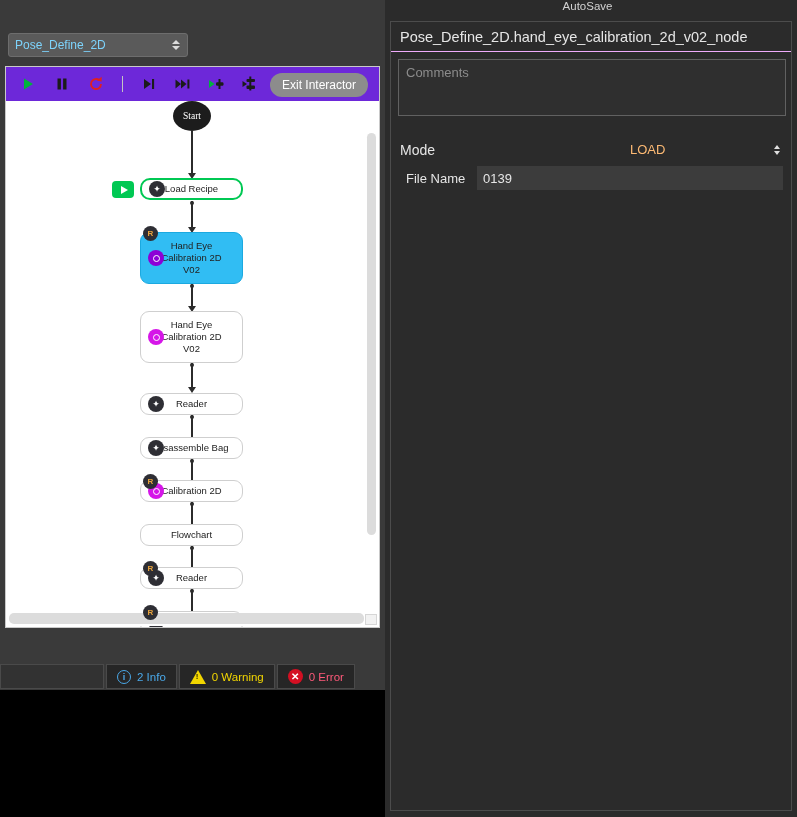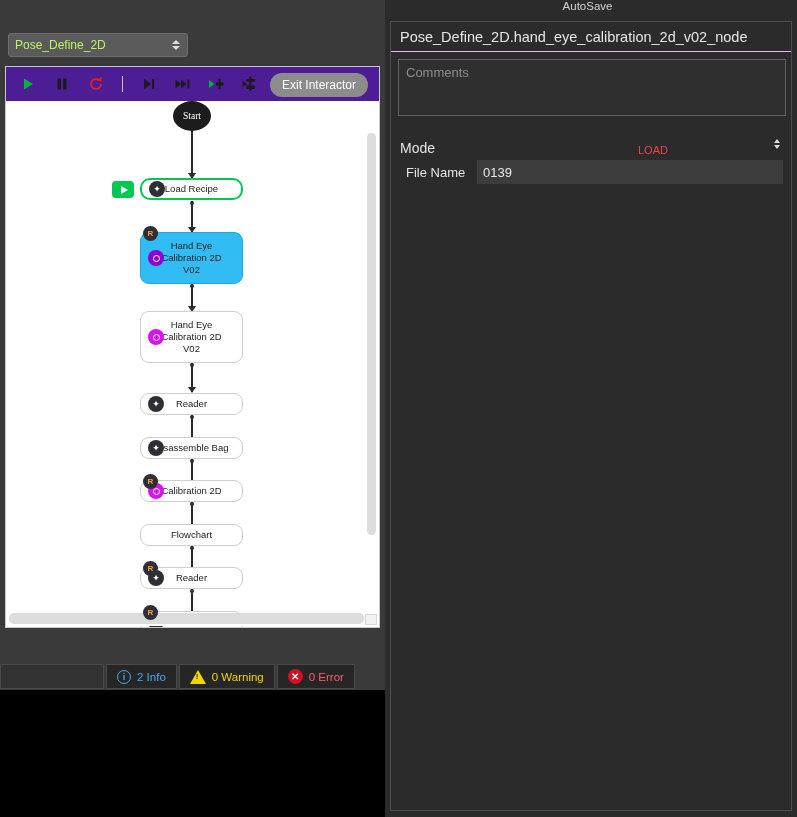--- a/index.html
+++ b/index.html
@@ -23,21 +23,21 @@
     display: flex; align-items: center; gap: 7px; padding: 0 8px;
   }
   .combo {
     position: relative;
     width: 180px; height: 24px;
     background: #5a5a5a;
     border: 1px solid #6d6d6d;
     border-radius: 3px;
     display: flex; align-items: center;
     padding: 0 6px;
-    color: #bef264; font-size: 12px;
+    color: #7dd3fc; font-size: 12px;
   }
   .combo .arrows {
     position: absolute; right: 7px; top: 50%; transform: translateY(-50%);
     display: flex; flex-direction: column; align-items: center; gap: 2px;
   }
   .combo .arrows i {
     display: block; width: 0; height: 0;
     border-left: 4px solid transparent; border-right: 4px solid transparent;
   }
   .combo .arrows i.up { border-bottom: 4px solid #dcdcdc; }
@@ -56,21 +56,21 @@
   .canvas-panel {
     position: absolute; left: 5px; top: 66px;
     width: 375px; height: 562px;
     background: #ffffff;
     border: 1px solid #c9c9c9;
     overflow: hidden;
   }
   .toolbar {
     position: absolute; left: 0; top: 0; width: 100%; height: 34px;
     display: flex; align-items: center; padding-left: 12px; gap: 14px;
-    background: #4c1d95;
+    background: #6d28d9;
   }
   .tb-icon { width: 20px; height: 20px; display: flex; align-items: center; justify-content: center; }
   .tb-sep { width: 1px; height: 16px; background: #c3c3c3; margin: 0 2px; }
   .exit-btn {
     position: absolute; right: 11px; top: 6px;
     height: 24px; padding: 0 12px;
     background: #8c8c8c; border-radius: 12px;
     color: #ffffff; font-size: 12px;
     display: flex; align-items: center; justify-content: center;
   }
@@ -237,27 +237,27 @@
     background: #2b2b2b;
   }
   .comments-wrap { padding: 7px 7px 0 7px; }
   .comments {
     width: 388px; height: 57px;
     background: #2f2f2f; border: 1px solid #616161;
     color: #8c8c8c; font-size: 13px;
     padding: 5px 7px;
   }
   .mode-row {
-    margin-top: 15px; height: 25px; padding: 0 9px;
-    display: flex; align-items: flex-end;
+    margin-top: 21px; height: 25px; padding: 0 9px;
+    display: flex; align-items: center;
     position: relative;
   }
   .mode-label { color: #e6e6e6; font-size: 14px; }
   .mode-value {
-    position: absolute; left: 247px; color: #ef4444; font-size: 11px;
+    position: absolute; left: 239px; color: #fdba74; font-size: 13px;
   }
   .mode-arrows {
     position: absolute; right: 11px; top: 50%; transform: translateY(-50%);
     display: flex; flex-direction: column; align-items: center; gap: 2px;
   }
   .mode-arrows i { display: block; width: 0; height: 0;
     border-left: 3.5px solid transparent; border-right: 3.5px solid transparent; }
   .mode-arrows i.up { border-bottom: 4px solid #e0e0e0; }
   .mode-arrows i.dn { border-top: 4px solid #e0e0e0; }
 

